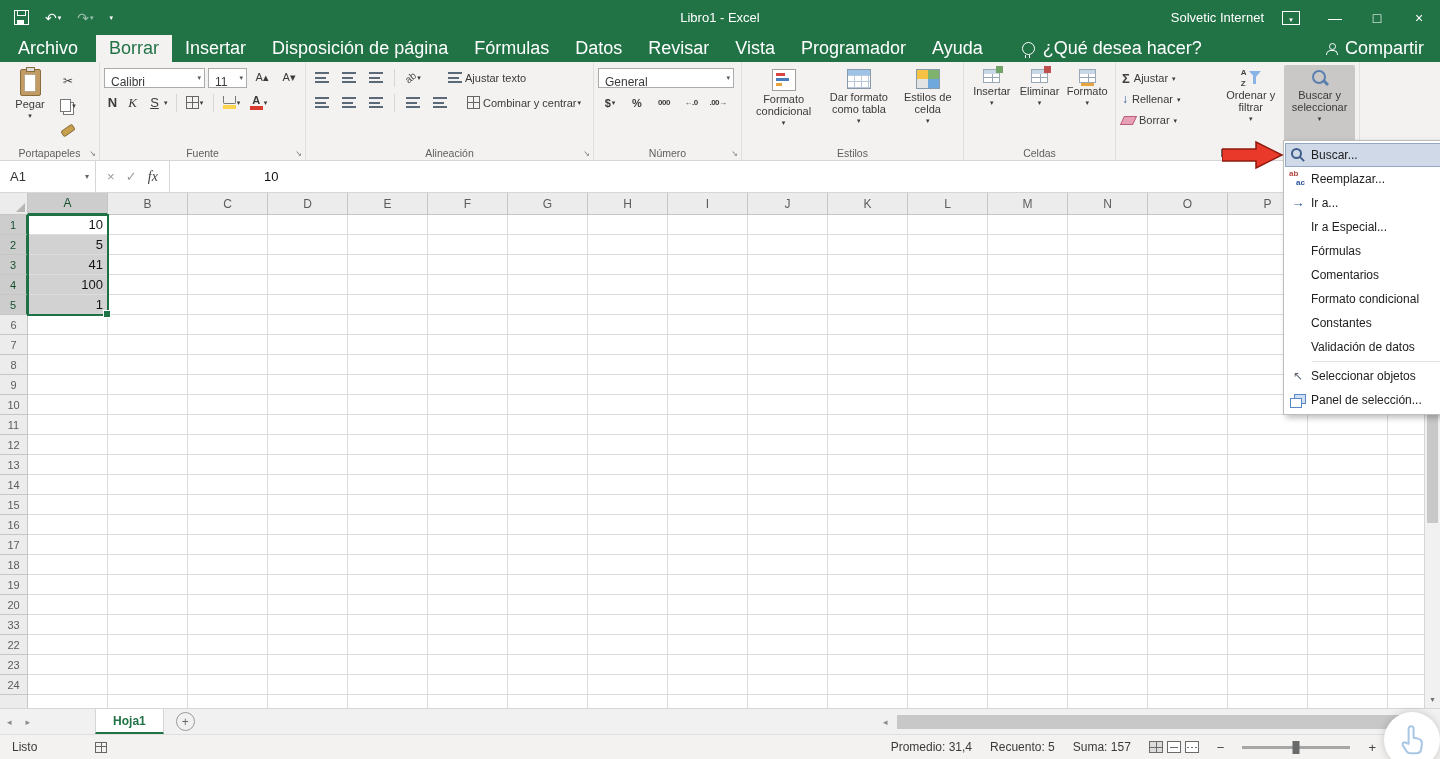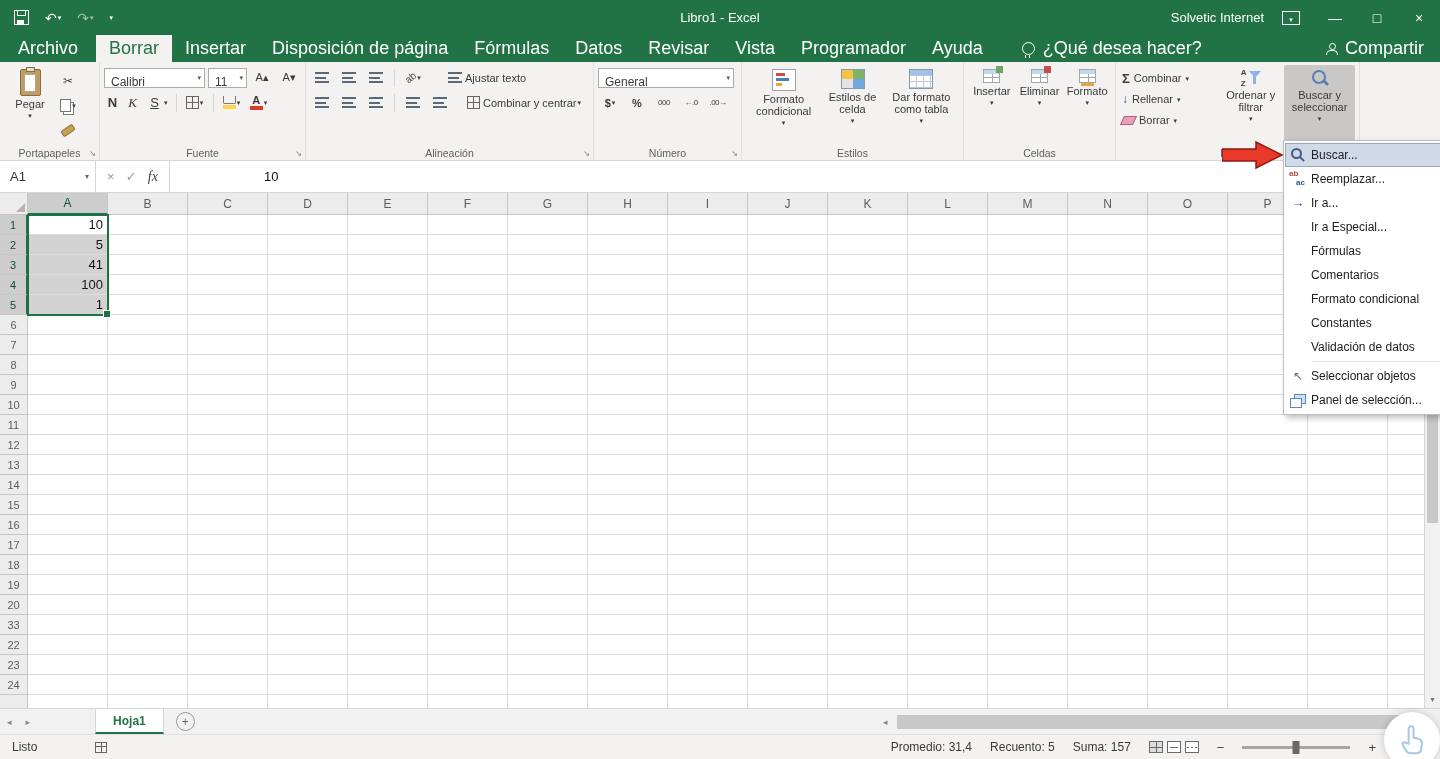--- a/index.html
+++ b/index.html
@@ -76,21 +76,21 @@
   .growfont{font-size:11px;}
   
   .aln{width:14px;height:11px;display:inline-block;
     background:linear-gradient(#5a6978 0 0) no-repeat 0 0/100% 2px,
                linear-gradient(#5a6978 0 0) no-repeat 0 4.5px/80% 2px,
                linear-gradient(#5a6978 0 0) no-repeat 0 9px/100% 2px;}
   .orient{font-size:10px;transform:rotate(-40deg);color:#444;}
   .wraplbl{font-size:11px;margin-left:2px;}
   
   .numtxt{font-size:11px;font-weight:bold;}
-  .numtiny{font-size:8px;font-weight:normal;letter-spacing:-.5px;}
+  .numtiny{font-size:8px;font-weight:bold;letter-spacing:-.5px;}
   
   .cfic{width:22px;height:20px;border:1px solid #a0a0a0;background-color:#fff;display:inline-block;
     background-image:linear-gradient(#d64541 0 0),linear-gradient(#4a7ebb 0 0),linear-gradient(#e8a33d 0 0);
     background-repeat:no-repeat;background-size:9px 3px,13px 3px,6px 3px;background-position:3px 3px,3px 8px,3px 13px;}
   .tblic{width:22px;height:18px;border:1px solid #8899aa;display:inline-block;background-color:#fff;
     background-image:linear-gradient(#9fc3e7 0 0),repeating-linear-gradient(to bottom,transparent 0 5px,#b9c9d9 5px 6px),repeating-linear-gradient(to right,transparent 0 6px,#b9c9d9 6px 7px);
     background-repeat:no-repeat,repeat,repeat;background-size:100% 5px,100% 100%,100% 100%;}
   .cstic{width:22px;height:18px;border:1px solid #8899aa;display:inline-block;
     background-image:linear-gradient(#f6c243 0 0),linear-gradient(#7eb26d 0 0),linear-gradient(#e3e3e3 0 0),linear-gradient(#6fa8dc 0 0);
     background-repeat:no-repeat;background-size:11px 9px;background-position:0 0,11px 0,0 9px,11px 9px;}
@@ -398,28 +398,28 @@
     <div class="glabel">Número</div>
     <span class="launcher">↘</span>
   </div>
 
   <div class="rgroup" style="width:222px;display:flex">
     <div class="vbtn stylebtn">
       <span class="cfic"></span>
       <span class="blabel">Formato condicional</span>
       <span class="tinychev">▾</span>
     </div>
+    <div class="vbtn stylebtn">
+      <span class="tblic"></span>
+      <span class="blabel">Dar formato como tabla</span>
+      <span class="tinychev">▾</span>
+    </div>
     <div class="vbtn" style="width:62px">
       <span class="cstic"></span>
       <span class="blabel">Estilos de celda</span>
-      <span class="tinychev">▾</span>
-    </div>
-    <div class="vbtn stylebtn">
-      <span class="tblic"></span>
-      <span class="blabel">Dar formato como tabla</span>
       <span class="tinychev">▾</span>
     </div>
     <div class="glabel">Estilos</div>
   </div>
 
   <div class="rgroup" style="width:152px;display:flex">
     <div class="vbtn cellbtn">
       <span class="cellgrid ins"></span>
       <span class="blabel">Insertar</span>
       <span class="tinychev">▾</span>
@@ -434,21 +434,21 @@
       <span class="blabel">Formato</span>
       <span class="tinychev">▾</span>
     </div>
     <div class="glabel">Celdas</div>
   </div>
 
   <div class="rgroup" style="width:244px;display:flex">
     <div class="edit-stack">
       <div class="erow">
           <span class="sigma">Σ</span>
-          <span>Combinar</span>
+          <span>Ajustar</span>
           <span class="tinychev">▾</span>
         </div>
       <div class="erow">
           <span class="filldown">↓</span>
           <span>Rellenar</span>
           <span class="tinychev">▾</span>
         </div>
       <div class="erow">
           <span class="eraser"></span>
           <span>Borrar</span>

